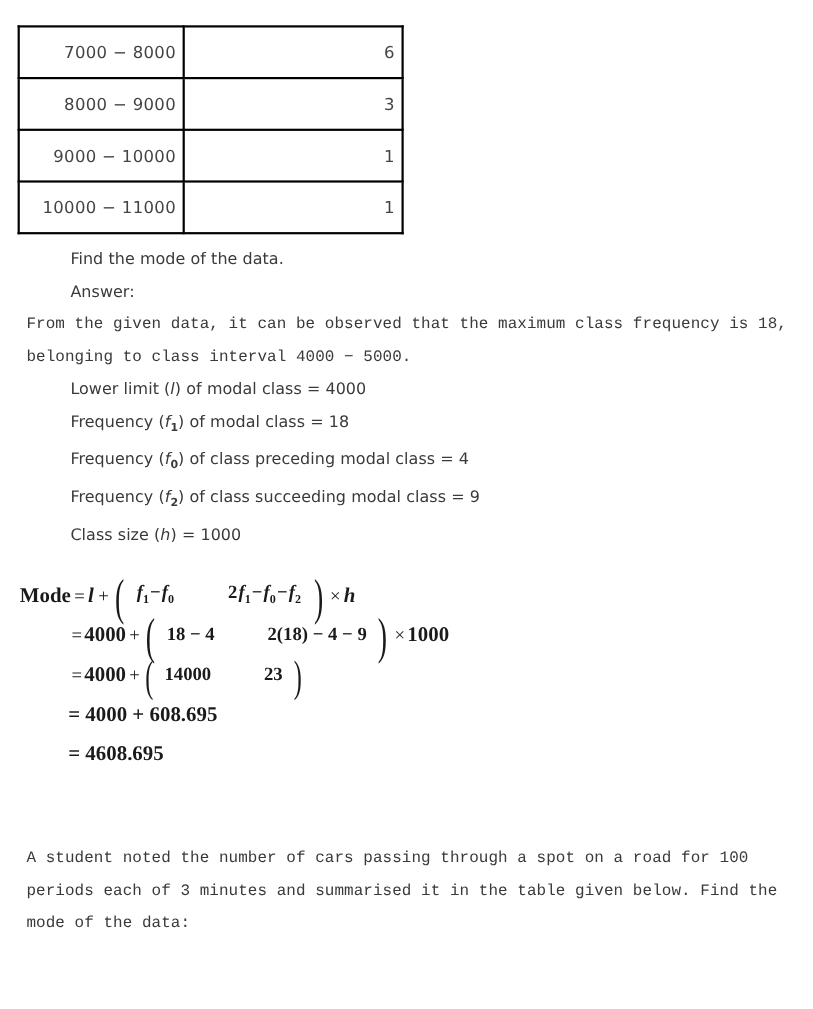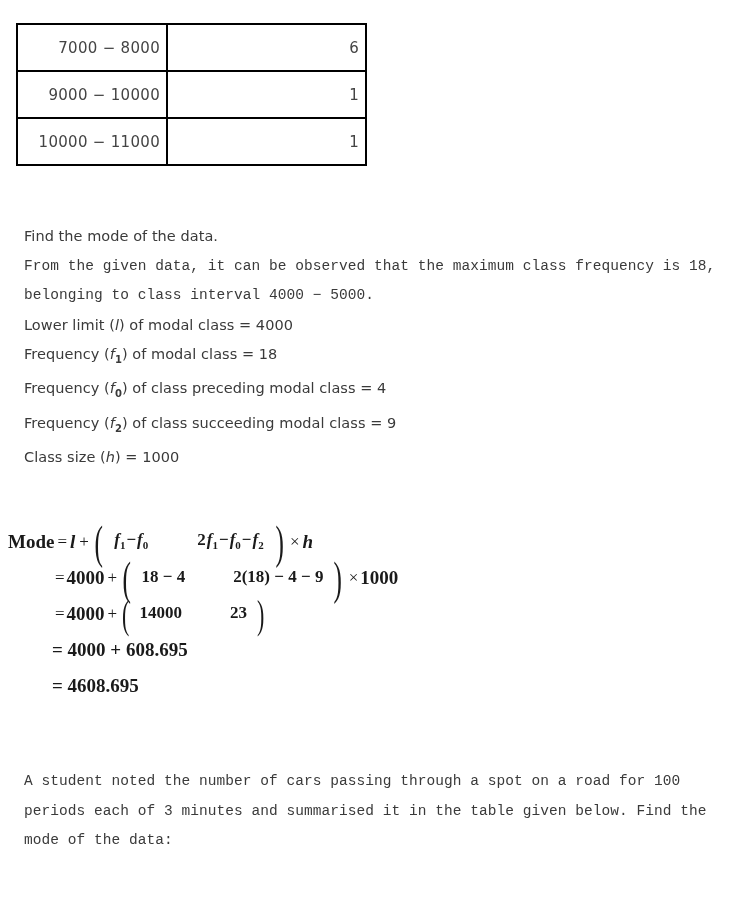--- a/index.html
+++ b/index.html
@@ -46,20 +46,21 @@
     top: 222px;
     width: 706px;
   }
   .line {
     font-family: "DejaVu Sans", sans-serif;
     font-size: 14.5px;
     line-height: 29.5px;
     color: #3a3a3a;
     white-space: normal;
     letter-spacing: 0.05px;
+    margin-left: 40px;
   }
   .line.q-label {
     color: #a0a0a0;
   }
   .line .it {
     font-style: italic;
   }
   .line .it sub {
     font-size: 10px;
     font-style: normal;
@@ -69,21 +70,21 @@
     font-family: Liberation Mono, monospace;
     font-size: 14.5px;
     line-height: 29.5px;
     color: #3a3a3a;
     letter-spacing: 0.05px;
   }
 
   
   .math-block {
     position: absolute;
-    left: 8px;
+    left: 18px;
     top: 524px;
     width: 420px;
     font-family: "Liberation Serif", "DejaVu Serif", serif;
     color: #1a1a1a;
   }
   .math-row {
     display: flex;
     align-items: center;
     font-size: 19px;
     font-weight: bold;
@@ -160,34 +161,39 @@
   <colgroup>
     <col class="c-interval">
     <col class="c-freq">
   </colgroup>
   <tbody>
     <tr>
       <td>7000 − 8000</td>
       <td>6</td>
     </tr>
     <tr>
+      <td>8000 − 9000</td>
+      <td>3</td>
+    </tr>
+    <tr>
       <td>9000 − 10000</td>
       <td>1</td>
     </tr>
     <tr>
       <td>10000 − 11000</td>
       <td>1</td>
     </tr>
   </tbody>
 </table>
 
 <div class="doc-body">
 
   <div class="line">Find the mode of the data.</div>
 
+  <div class="line">Answer:</div>
 
   <div class="para">
     <span>From the given data, it can be observed that the maximum class frequency is 18, belonging to class interval 4000 − 5000.</span>
   </div>
 
 
   <div class="line"><span>Lower limit </span>(<span class="it">l</span><span>) of modal class = 4000</span></div>
 
   <div class="line"><span>Frequency (</span><span class="it"><span>f</span><sub>1</sub></span><span>) of modal class = 18</span></div>
 

